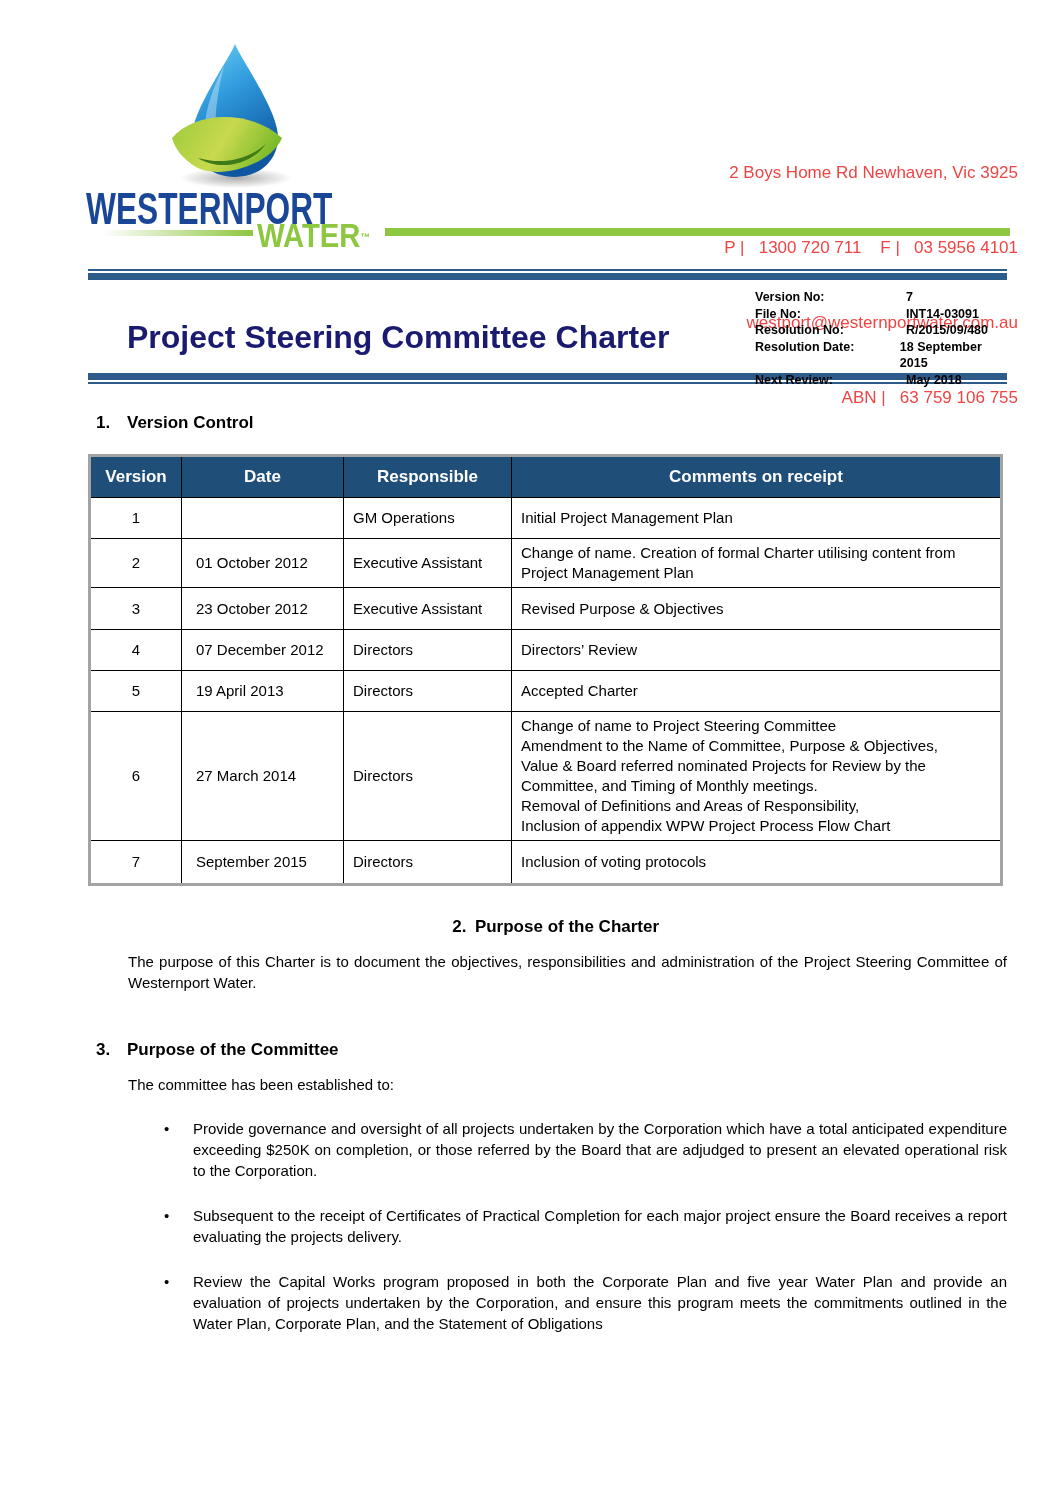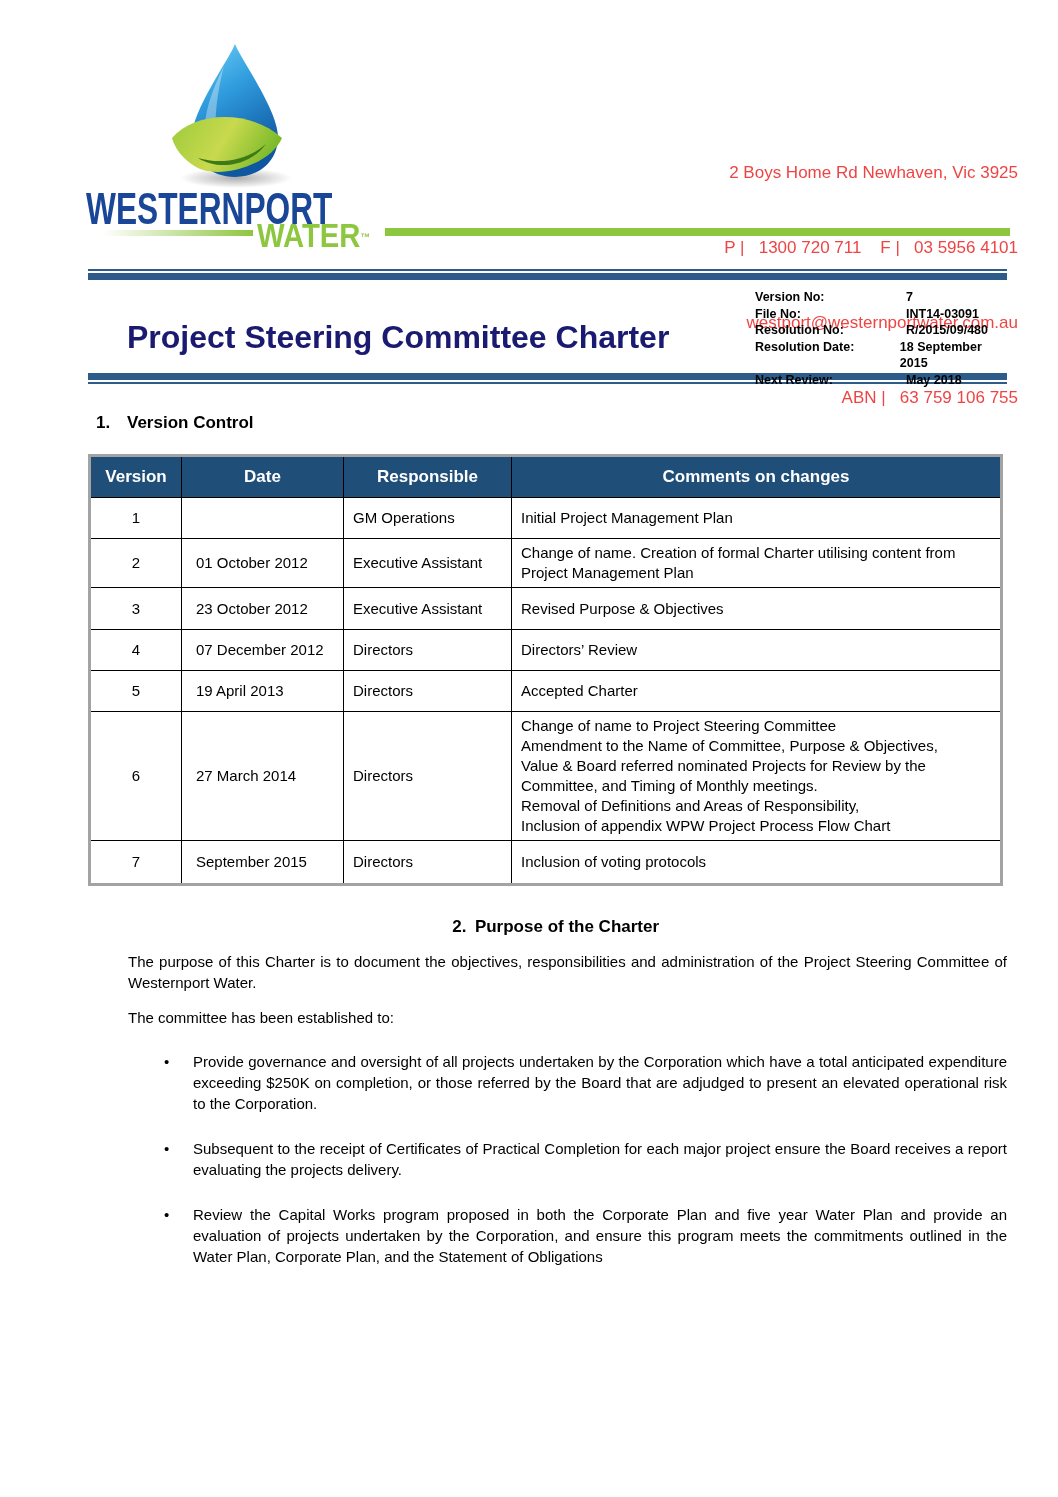--- a/index.html
+++ b/index.html
@@ -179,21 +179,21 @@
           <col style="width:92px">
           <col style="width:162px">
           <col style="width:168px">
           <col style="width:490px">
         </colgroup>
       <thead>
           <tr id="vt-head">
             <th>Version</th>
             <th>Date</th>
             <th>Responsible</th>
-            <th>Comments on changes</th>
+            <th>Comments on receipt</th>
           </tr>
         </thead>
       <tbody id="vt-body">
           <tr style="height: 41px;">
             <td class="c-version">1</td>
             <td class="c-date"></td>
             <td class="c-resp">GM Operations</td>
             <td class="c-comm">
               <div>Initial Project Management Plan</div>
             </td>
@@ -251,20 +251,21 @@
               <div>Inclusion of voting protocols</div>
             </td>
           </tr>
         </tbody>
     </table>
 
     <h2 class="sec-heading h2-space"><span class="sec-num">2.</span><span>Purpose of the Charter</span></h2>
 
     <p class="body-par">The purpose of this Charter is to document the objectives, responsibilities and administration of the Project Steering Committee of Westernport Water.</p>
 
+    <h2 class="sec-heading h3-space"><span class="sec-num">3.</span><span>Purpose of the Committee</span></h2>
 
     <p class="intro-line">The committee has been established to:</p>
 
     <ul class="bullet-list" id="bullets">
         <li>Provide governance and oversight of all projects undertaken by the Corporation which have a total anticipated expenditure exceeding $250K on completion, or those referred by the Board that are adjudged to present an elevated operational risk to the Corporation.</li>
         <li>Subsequent to the receipt of Certificates of Practical Completion for each major project ensure the Board receives a report evaluating the projects delivery.</li>
         <li>Review the Capital Works program proposed in both the Corporate Plan and five year Water Plan and provide an evaluation of projects undertaken by the Corporation, and ensure this program meets the commitments outlined in the Water Plan, Corporate Plan, and the Statement of Obligations</li>
       </ul>
   </div>
 </div>

